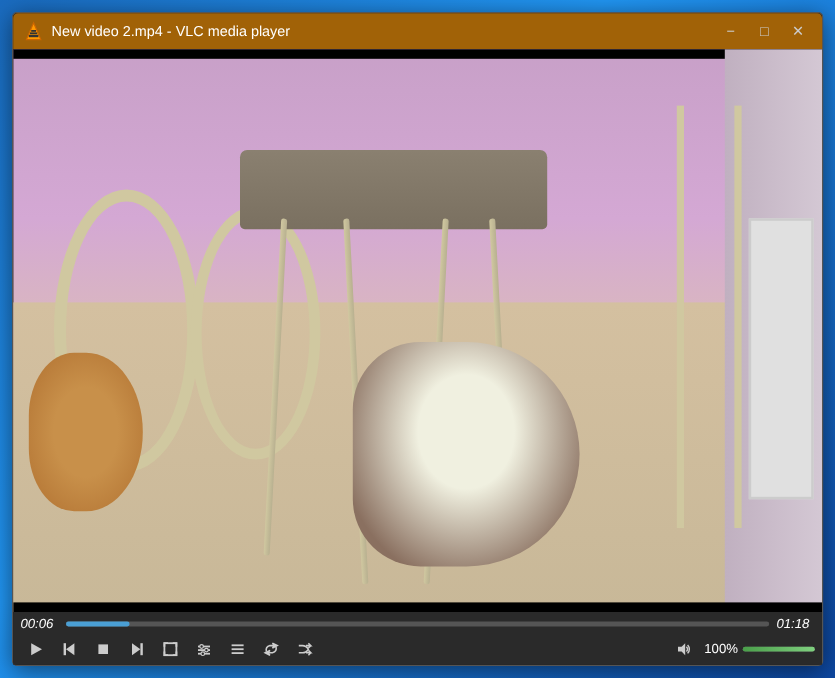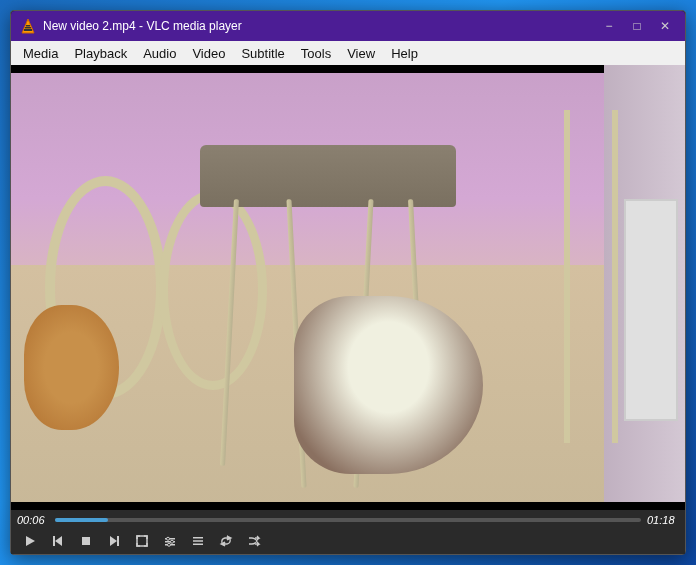--- a/index.html
+++ b/index.html
@@ -17,21 +17,21 @@
       height: 545px;
       background: #1a1a1a;
       border: 1px solid #555;
       border-radius: 4px;
       display: flex;
       flex-direction: column;
       box-shadow: 0 4px 20px rgba(0,0,0,0.5);
     }
     
     .title-bar {
-      background: #4c1d95;
+      background: #a16207;
       height: 30px;
       display: flex;
       align-items: center;
       padding: 0 8px;
       border-radius: 4px 4px 0 0;
       flex-shrink: 0;
     }
     .title-bar-icon {
       width: 18px;
       height: 18px;
@@ -301,30 +301,20 @@
       </svg>
     </div>
     <span class="title-bar-text">New video 2.mp4 - VLC media player</span>
     <div class="title-bar-controls">
       <button class="title-btn">−</button>
       <button class="title-btn">□</button>
       <button class="title-btn close">✕</button>
     </div>
   </div>
 
-  <div class="menu-bar">
-    <span class="menu-item">Media</span>
-    <span class="menu-item">Playback</span>
-    <span class="menu-item">Audio</span>
-    <span class="menu-item">Video</span>
-    <span class="menu-item">Subtitle</span>
-    <span class="menu-item">Tools</span>
-    <span class="menu-item">View</span>
-    <span class="menu-item">Help</span>
-  </div>
 
   <div class="video-area">
     <div class="scene">
       <div class="black-top"></div>
       <div class="floor"></div>
 
       <div class="wall-right"></div>
       <div class="cabinet"></div>
 
       <div class="chair-circle-left"></div>
@@ -422,16 +412,29 @@
       <button class="ctrl-btn">
         <svg width="14" height="14" viewBox="0 0 14 14">
           <path d="M2,4 L5,4 Q8,4 10,7 Q8,10 5,10 L2,10" fill="none" stroke="#ccc" stroke-width="1.3"></path>
           <path d="M8,4 L12,4 L10,2 M12,4 L10,6" fill="none" stroke="#ccc" stroke-width="1.3"></path>
           <path d="M8,10 L12,10 L10,8 M12,10 L10,12" fill="none" stroke="#ccc" stroke-width="1.3"></path>
         </svg>
       </button>
 
       <div class="spacer"></div>
 
+      <div class="volume-area">
+        <button class="ctrl-btn">
+          <svg width="14" height="14" viewBox="0 0 14 14">
+            <polygon points="2,5 5,5 8,2 8,12 5,9 2,9" fill="#ccc"></polygon>
+            <path d="M9,5 Q11,7 9,9" fill="none" stroke="#ccc" stroke-width="1.2"></path>
+            <path d="M10,3.5 Q13,7 10,10.5" fill="none" stroke="#ccc" stroke-width="1.2"></path>
+          </svg>
+        </button>
+        <span class="volume-label">100%</span>
+        <div class="volume-track">
+          <div class="volume-fill" style="width: 100%;"></div>
+        </div>
+      </div>
     </div>
   </div>
 
 </div>
 
 </body></html>

